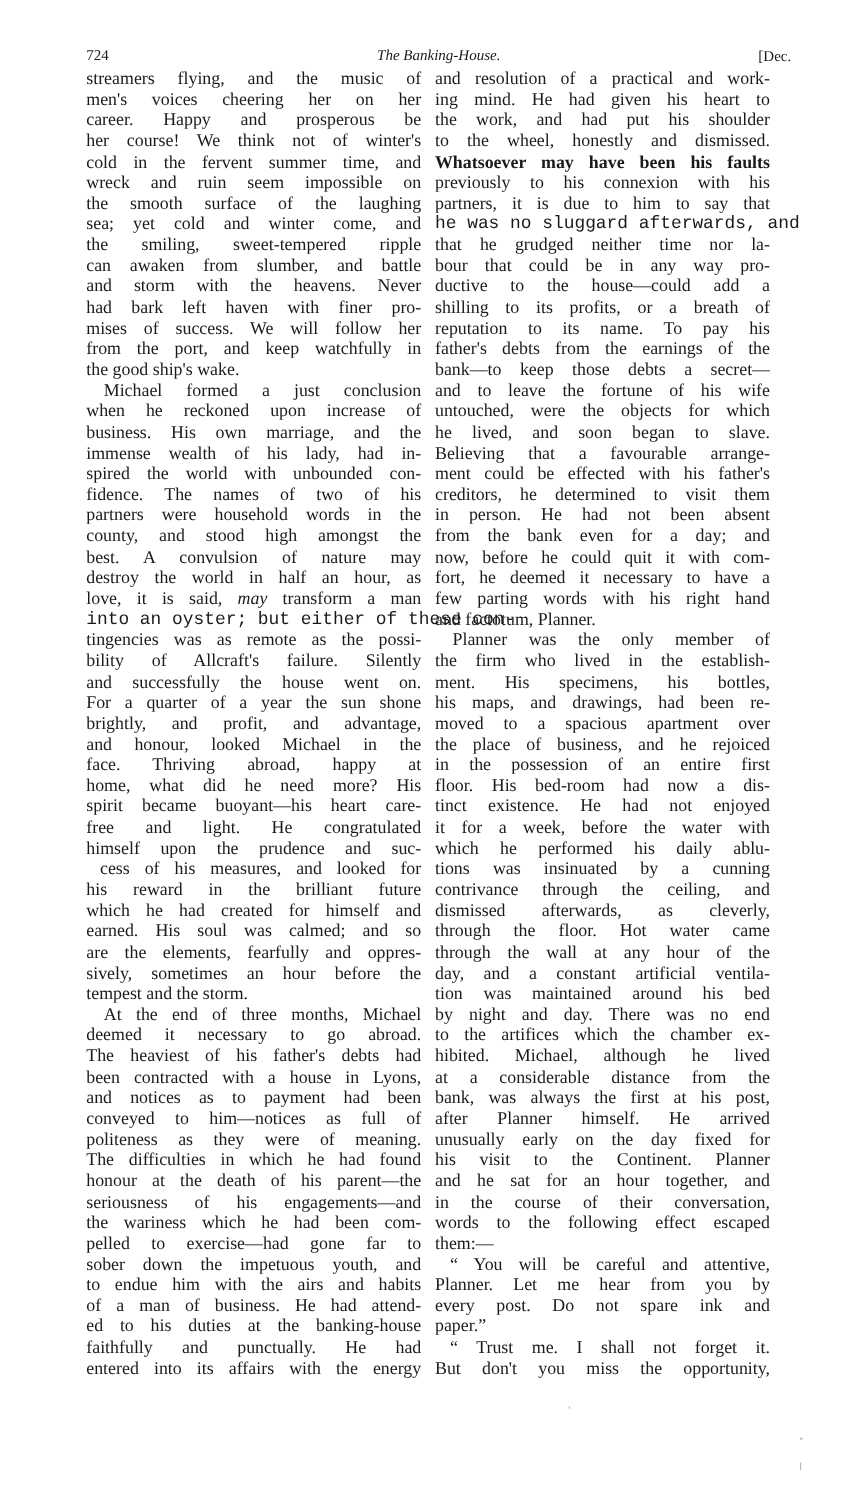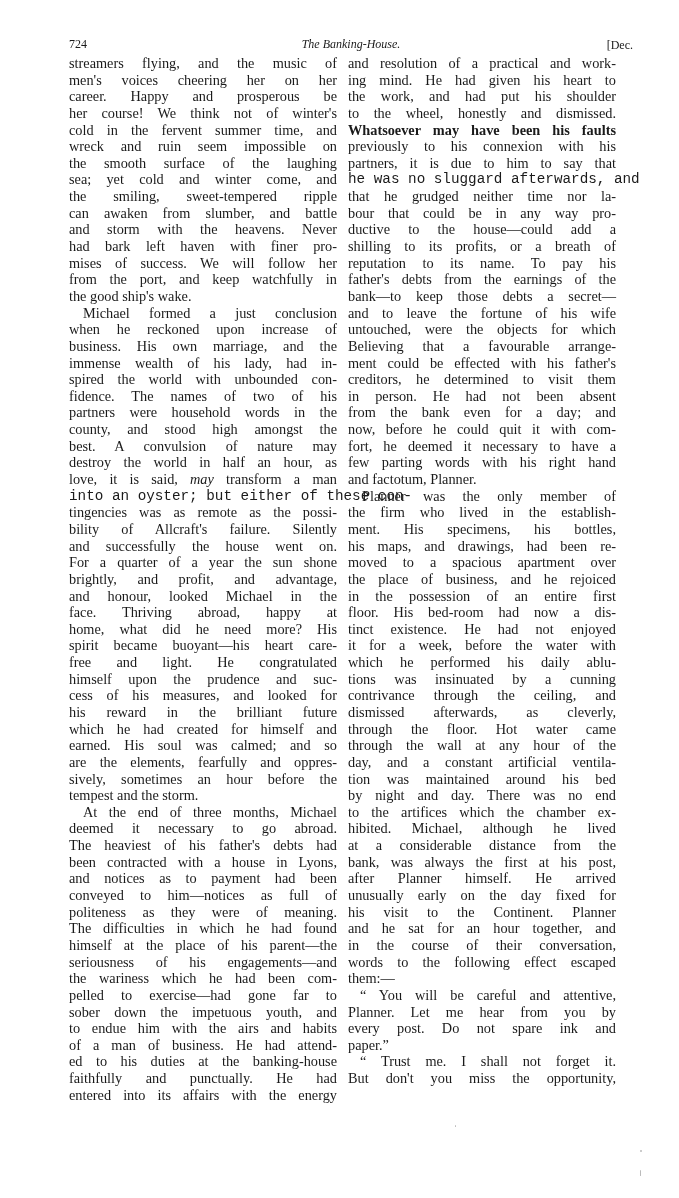--- a/index.html
+++ b/index.html
@@ -127,36 +127,36 @@
       <span class="line" style="white-space: nowrap;">bility of Allcraft's failure.  Silently</span>
       <span class="line" style="white-space: nowrap;">and successfully the house went on.</span>
       <span class="line" style="white-space: nowrap;">For a quarter of a year the sun shone</span>
       <span class="line" style="white-space: nowrap;">brightly, and profit, and advantage,</span>
       <span class="line" style="white-space: nowrap;">and honour, looked Michael in the</span>
       <span class="line" style="white-space: nowrap;">face.  Thriving abroad, happy at</span>
       <span class="line" style="white-space: nowrap;">home, what did he need more?  His</span>
       <span class="line" style="white-space: nowrap;">spirit became buoyant—his heart care-</span>
       <span class="line" style="white-space: nowrap;">free and light.  He congratulated</span>
       <span class="line" style="white-space: nowrap;">himself upon the prudence and suc-</span>
-      <span class="line" style="white-space: nowrap;">cess of his measures, and looked for</span>
+      <span class="line" style="white-space: nowrap; margin-left: 11px;">cess of his measures, and looked for</span>
       <span class="line" style="white-space: nowrap;">his reward in the brilliant future</span>
       <span class="line" style="white-space: nowrap;">which he had created for himself and</span>
       <span class="line" style="white-space: nowrap;">earned.  His soul was calmed; and so</span>
       <span class="line" style="white-space: nowrap;">are the elements, fearfully and oppres-</span>
       <span class="line" style="white-space: nowrap;">sively, sometimes an hour before the</span>
       <span class="line last" style="white-space: nowrap;">tempest and the storm.</span>
       <span class="line indent" style="white-space: nowrap;">At the end of three months, Michael</span>
       <span class="line" style="white-space: nowrap;">deemed it necessary to go abroad.</span>
       <span class="line" style="white-space: nowrap;">The heaviest of his father's debts had</span>
       <span class="line" style="white-space: nowrap;">been contracted with a house in Lyons,</span>
       <span class="line" style="white-space: nowrap;">and notices as to payment had been</span>
       <span class="line" style="white-space: nowrap;">conveyed to him—notices as full of</span>
       <span class="line" style="white-space: nowrap;">politeness as they were of meaning.</span>
       <span class="line" style="white-space: nowrap;">The difficulties in which he had found</span>
-      <span class="line" style="white-space: nowrap;">himself at the place of his parent—the</span>
+      <span class="line" style="white-space: nowrap;">honour at the death of his parent—the</span>
       <span class="line" style="white-space: nowrap;">seriousness of his engagements—and</span>
       <span class="line" style="white-space: nowrap;">the wariness which he had been com-</span>
       <span class="line" style="white-space: nowrap;">pelled to exercise—had gone far to</span>
       <span class="line" style="white-space: nowrap;">sober down the impetuous youth, and</span>
       <span class="line" style="white-space: nowrap;">to endue him with the airs and habits</span>
       <span class="line" style="white-space: nowrap;">of a man of business.  He had attend-</span>
       <span class="line" style="white-space: nowrap;">ed to his duties at the banking-house</span>
       <span class="line" style="white-space: nowrap;">faithfully and punctually.  He had</span>
       <span class="line" style="white-space: nowrap;">entered into its affairs with the energy</span>
     </div>
@@ -171,20 +171,21 @@
       <span class="line" style="white-space: nowrap; font-family: Liberation Mono, monospace;">he was no sluggard afterwards, and</span>
       <span class="line" style="white-space: nowrap;">that he grudged neither time nor la-</span>
       <span class="line" style="white-space: nowrap;">bour that could be in any way pro-</span>
       <span class="line" style="white-space: nowrap;">ductive to the house—could add a</span>
       <span class="line" style="white-space: nowrap;">shilling to its profits, or a breath of</span>
       <span class="line" style="white-space: nowrap;">reputation to its name.  To pay his</span>
       <span class="line" style="white-space: nowrap;">father's debts from the earnings of the</span>
       <span class="line" style="white-space: nowrap;">bank—to keep those debts a secret—</span>
       <span class="line" style="white-space: nowrap;">and to leave the fortune of his wife</span>
       <span class="line" style="white-space: nowrap;">untouched, were the objects for which</span>
+      <span class="line" style="white-space: nowrap;">he lived, and soon began to slave.</span>
       <span class="line" style="white-space: nowrap;">Believing that a favourable arrange-</span>
       <span class="line" style="white-space: nowrap;">ment could be effected with his father's</span>
       <span class="line" style="white-space: nowrap;">creditors, he determined to visit them</span>
       <span class="line" style="white-space: nowrap;">in person.  He had not been absent</span>
       <span class="line" style="white-space: nowrap;">from the bank even for a day; and</span>
       <span class="line" style="white-space: nowrap;">now, before he could quit it with com-</span>
       <span class="line" style="white-space: nowrap;">fort, he deemed it necessary to have a</span>
       <span class="line" style="white-space: nowrap;">few parting words with his right hand</span>
       <span class="line last" style="white-space: nowrap;">and factotum, Planner.</span>
       <span class="line indent" style="white-space: nowrap;">Planner was the only member of</span>

